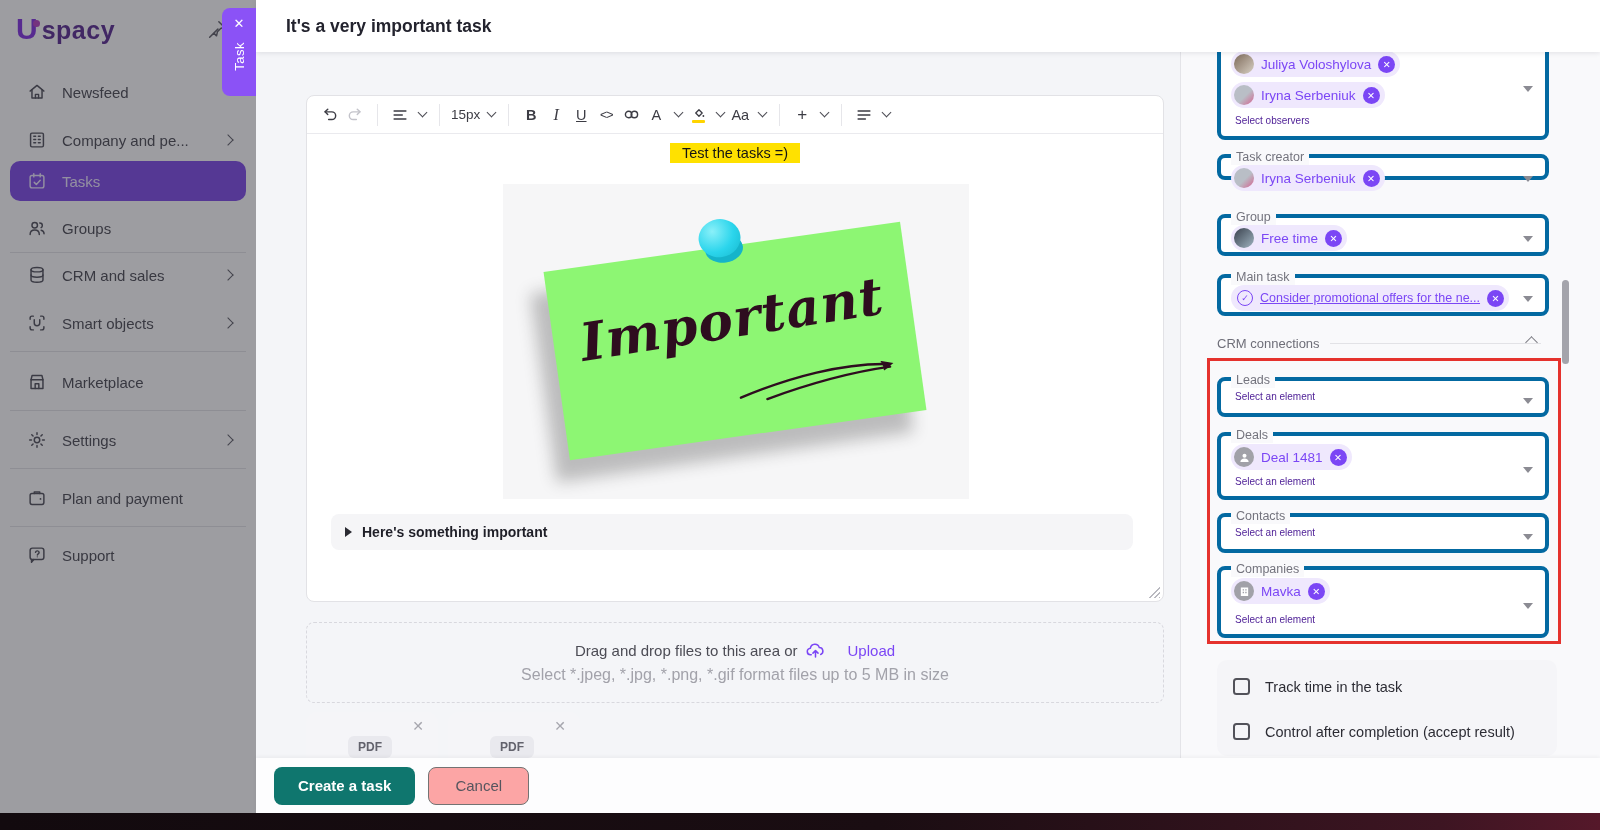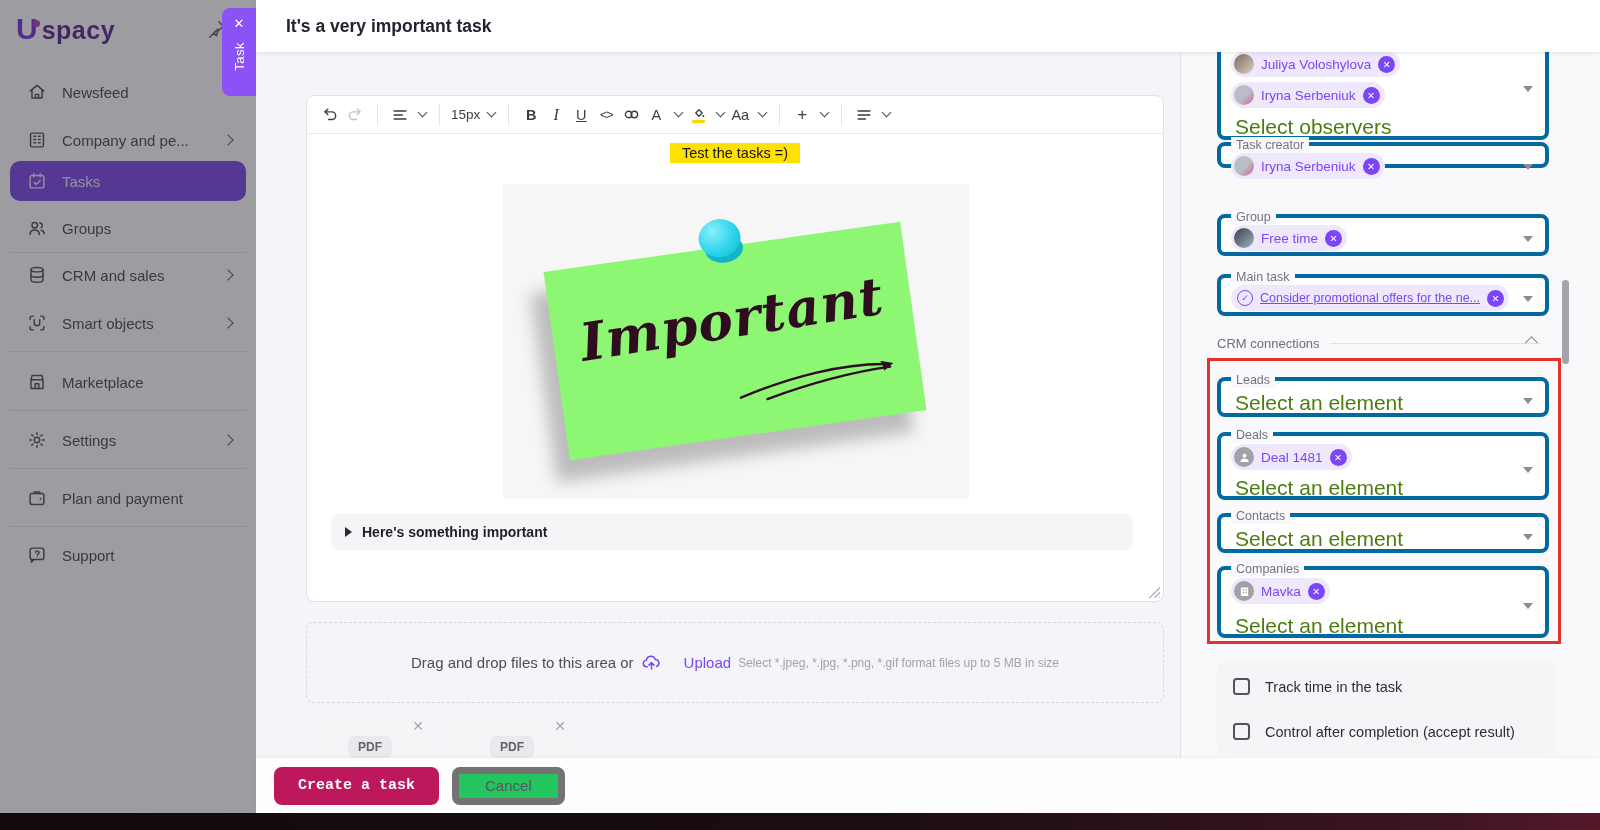--- a/index.html
+++ b/index.html
@@ -53,39 +53,39 @@
   .pin-base { position:absolute; left:7px; top:16px; width:38px; height:28px; border-radius:50%; background:#15b4ca; }
   .pin-head { position:absolute; left:2px; top:0; width:42px; height:38px; border-radius:50%; background:radial-gradient(circle at 35% 30%, #8af0f9, #2bd5ec 55%, #17b9ce); }
   .note-word { position:absolute; left:0; top:42px; width:100%; text-align:center; font-family:"DejaVu Serif",serif; font-style:italic; font-weight:bold; font-size:52px; color:#2e0d1f; letter-spacing:1px; transform:rotate(-1deg); }
   .swoosh { position:absolute; left:170px; top:128px; }
 
   .spoiler { position:absolute; left:24px; top:418px; width:802px; height:36px; background:#f5f5f7; border-radius:8px; display:flex; align-items:center; gap:10px; padding-left:14px; font-weight:bold; font-size:14px; color:#1f1f28; }
   .spoiler-arrow { width:0; height:0; border-top:5px solid transparent; border-bottom:5px solid transparent; border-left:7px solid #2a2a32; }
   .resize { position:absolute; right:3px; bottom:3px; width:12px; height:12px; background:repeating-linear-gradient(135deg, transparent 0 2px, #b9b9c0 2px 3.5px); clip-path:polygon(100% 0, 100% 100%, 0 100%); }
 
   
-  .dropzone { position:absolute; left:50px; top:622px; width:858px; height:81px; border:1.5px dashed #d8d8de; border-radius:8px; display:flex; flex-direction:row; align-items:center; justify-content:center; gap:7px; z-index:1; }
+  .dropzone { position:absolute; left:50px; top:622px; width:858px; height:81px; border:1.5px dashed #d8d8de; border-radius:8px; display:flex; flex-direction:column; align-items:center; justify-content:center; gap:7px; z-index:1; }
   .dz-row { display:flex; align-items:center; gap:8px; font-size:15px; color:#4c4c55; }
   .dz-upload { color:#7b46f5; font-weight:500; display:flex; align-items:center; gap:23px; }
-  .dz-hint { font-size:12px; color:#a2a2aa; }
+  .dz-hint { font-size:16px; color:#a2a2aa; }
   .pdfcard { position:absolute; top:712px; width:132px; height:60px; background:#f5f5f8; border-radius:10px; }
   .pdfbadge { position:absolute; left:42px; top:24px; background:#e9e9ee; border-radius:6px; padding:4px 10px; font-size:12px; font-weight:bold; color:#62626c; }
   .pdfx { position:absolute; right:14px; top:6px; color:#a6a6ae; font-size:14px; }
 
   
   .mfooter { position:absolute; left:0; top:758px; width:100%; height:55px; background:#fdfdfe; z-index:3; display:flex; align-items:center; padding-left:18px; gap:13px; box-shadow:0 -1px 4px rgba(0,0,0,.05); }
-  .btn-primary { height:38px; padding:0 24px; background:#be185d; color:#fff; border:none; border-radius:8px; font-size:15px; font-weight:600; font-family:Liberation Mono, monospace; display:flex; align-items:center; }
-  .btn-secondary { height:38px; padding:0 26px; background:#22c55e; border:7px solid #737373; border-radius:8px; color:#55555e; font-size:15px; font-family:inherit; display:flex; align-items:center; }
+  .btn-primary { height:38px; padding:0 24px; background:#0f766e; color:#fff; border:none; border-radius:8px; font-size:15px; font-weight:600; font-family:Liberation Sans, sans-serif; display:flex; align-items:center; }
+  .btn-secondary { height:38px; padding:0 26px; background:#fca5a5; border:1px solid #737373; border-radius:8px; color:#55555e; font-size:15px; font-family:inherit; display:flex; align-items:center; }
 
   
   .panel { position:absolute; left:924px; top:52px; width:420px; height:706px; border-left:1px solid #e4e4e8; background:#f9f9fb; overflow:hidden; z-index:2; }
   .fld { position:absolute; left:36px; width:332px; background:#fff; border:4px solid #0369a1; border-radius:8px; }
   .fld-label { position:absolute; top:-9px; left:10px; font-size:12.5px; color:#73737d; background:#f9f9fb; padding:0 5px; line-height:16px; }
   .arrow { position:absolute; right:12px; width:0; height:0; border-left:5px solid transparent; border-right:5px solid transparent; border-top:6px solid #8b8b93; }
-  .ph { position:absolute; left:14px; font-size:21px; color:#4d7c0f; white-space:nowrap; }
+  .ph { position:absolute; left:14px; font-size:10px; color:#4c1d95; white-space:nowrap; }
   .chip { position:absolute; display:inline-flex; align-items:center; height:26px; border-radius:13px; background:#efe8fd; color:#7b46f5; font-size:13.5px; padding:0 5px 0 3px; gap:7px; white-space:nowrap; }
   .av { width:20px; height:20px; border-radius:50%; flex:none; }
   .av-j { background:linear-gradient(135deg,#7d6a5a,#d8d0c4); }
   .av-i { background:linear-gradient(135deg,#b9bec6 55%,#d65f8e); }
   .av-g { background:linear-gradient(135deg,#39414d,#9fb3c0); }
   .av-gray { background:#a1a1a8; display:flex; align-items:center; justify-content:center; }
   .chip-x { width:17px; height:17px; border-radius:50%; background:#7b46f5; color:#fff; font-size:9.5px; display:flex; align-items:center; justify-content:center; flex:none; }
   .chip-link { text-decoration:underline; font-size:12.5px; }
   .chk-circle { width:16px; height:16px; border:1.5px solid #7b46f5; border-radius:50%; display:flex; align-items:center; justify-content:center; font-size:9px; color:#7b46f5; flex:none; }
   .crm-head { position:absolute; left:36px; top:284px; width:324px; display:flex; align-items:center; gap:10px; }
@@ -360,21 +360,21 @@
         </span>
         <span class="chip" style="left:10px;top:64px">
           <span class="av av-i"></span>
           <span>Iryna Serbeniuk</span>
           <span class="chip-x">✕</span>
         </span>
         <span class="ph" style="top:97px">Select observers</span>
         <span class="arrow" style="top:68px"></span>
       </div>
 
-      <div class="fld" style="top:90px;height:26px">
+      <div class="fld" style="top:102px;height:26px">
         <span class="fld-label">Task creator</span>
         <span class="chip" style="left:10px;top:7px">
           <span class="av av-i"></span>
           <span>Iryna Serbeniuk</span>
           <span class="chip-x">✕</span>
         </span>
         <span class="arrow" style="top:18px"></span>
       </div>
 
       <div class="fld" style="top:162px;height:42px">

